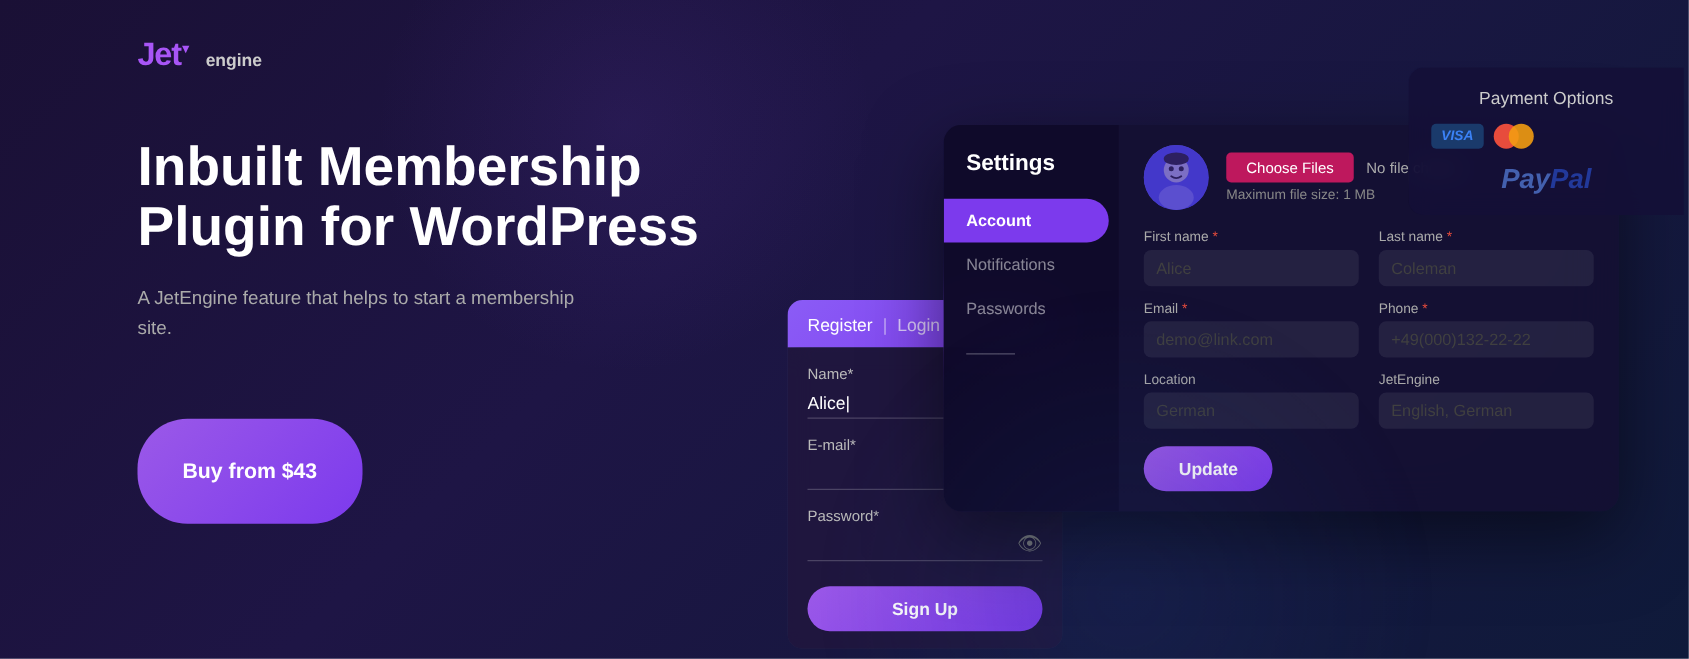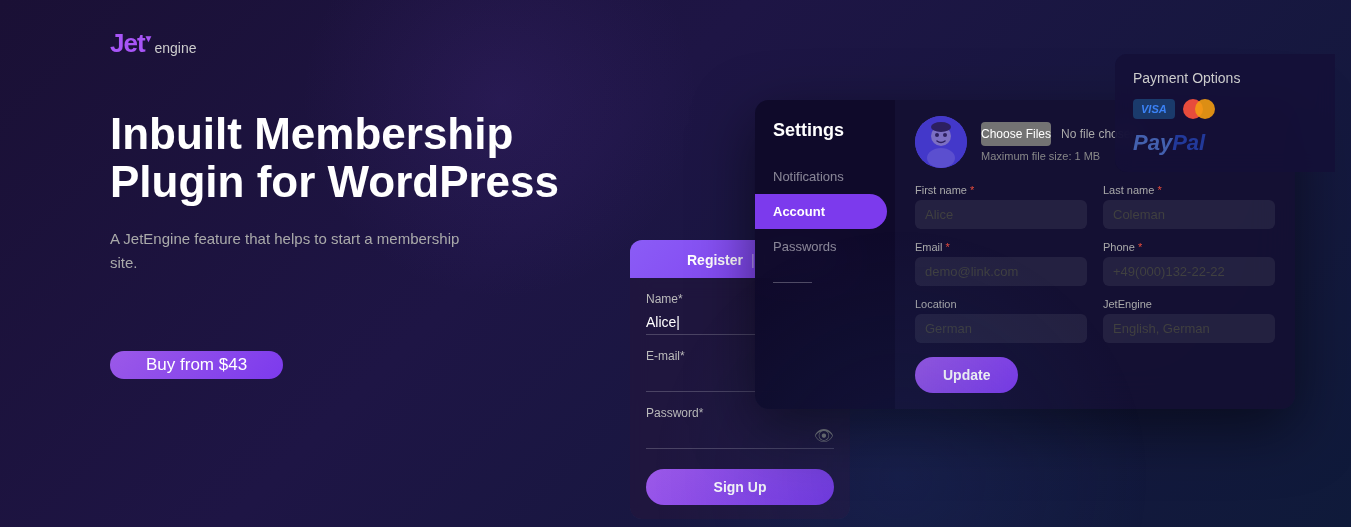--- a/index.html
+++ b/index.html
@@ -55,22 +55,22 @@
       letter-spacing: -1px;
     }
 
     .logo-jet span {
       color: #a855f7;
     }
 
     .logo-engine {
       font-size: 14px;
       color: #ccc;
-      font-weight: 400;
-      margin-left: 0;
+      font-weight: 700;
+      margin-left: 10px;
       align-self: flex-end;
       margin-bottom: 3px;
     }
 
     
     .hero {
       position: absolute;
       top: 110px;
       left: 110px;
       max-width: 480px;
@@ -81,35 +81,34 @@
       font-weight: 800;
       line-height: 1.1;
       color: #fff;
       margin-bottom: 20px;
     }
 
     .hero-subtitle {
       font-size: 15px;
       color: #aaa;
       line-height: 1.6;
-      margin-bottom: 40px;
+      margin-bottom: 60px;
       max-width: 380px;
     }
 
     .buy-btn {
       background: linear-gradient(135deg, #9b59e8, #7c3aed);
       color: #fff;
       border: none;
-      padding: 4px 36px;
+      padding: 32px 36px;
       border-radius: 40px;
       font-size: 17px;
-      font-weight: 400;
+      font-weight: 700;
       cursor: pointer;
       display: inline-block;
-      margin-top: 36px;
     }
 
     
     .register-panel {
       position: absolute;
       top: 240px;
       left: 630px;
       width: 220px;
       background: rgba(255,255,255,0.05);
       border-radius: 12px;
@@ -118,24 +117,23 @@
 
     .register-tabs {
       display: flex;
       background: linear-gradient(135deg, #8b5cf6, #7c3aed);
       padding: 12px 16px 10px;
       gap: 8px;
     }
 
     .register-tab-active {
       font-size: 14px;
-      font-weight: 700;
-      color: #fff;
-      cursor: pointer;
-      margin-left: 41px;
+      font-weight: 400;
+      color: #fff;
+      cursor: pointer;
     }
 
     .register-tab-divider {
       color: rgba(255,255,255,0.5);
       font-size: 14px;
     }
 
     .register-tab-inactive {
       font-size: 14px;
       color: rgba(255,255,255,0.7);
@@ -273,24 +271,24 @@
     }
 
     .file-upload-row {
       display: flex;
       align-items: center;
       gap: 10px;
       margin-bottom: 4px;
     }
 
     .choose-files-btn {
-      background: #737373;
+      background: #be185d;
       color: #fff;
       border: none;
-      padding: 5px 0;
+      padding: 5px 16px;
       border-radius: 4px;
       font-size: 12px;
       cursor: pointer;
       white-space: nowrap;
     }
 
     .no-file-text {
       font-size: 12px;
       color: #aaa;
     }
@@ -338,26 +336,27 @@
       font-size: 14px;
       font-weight: 600;
       cursor: pointer;
       margin-top: 14px;
     }
 
     
     .payment-panel {
       position: absolute;
       top: 54px;
-      right: 16px;
+      right: 4px;
       width: 220px;
       background: rgba(20, 15, 55, 0.85);
       border-radius: 12px 0 0 12px;
       padding: 16px 18px;
       backdrop-filter: blur(10px);
+      text-align: center;
     }
 
     .payment-title {
       font-size: 14px;
       color: #ccc;
       margin-bottom: 12px;
     }
 
     .payment-cards {
       display: flex;
@@ -449,22 +448,22 @@
       </div>
     </div>
     <button class="signup-btn">Sign Up</button>
   </div>
 </div>
 
 <div class="settings-panel">
 
   <div class="settings-sidebar">
     <div class="settings-title">Settings</div>
+    <div class="settings-nav-item active">Account</div>
     <div class="settings-nav-item inactive">Notifications</div>
-    <div class="settings-nav-item active">Account</div>
     <div class="settings-nav-item inactive">Passwords</div>
     <div class="settings-nav-item inactive" style="color:rgba(255,255,255,0.3);">———</div>
   </div>
 
   <div class="settings-content">
     
     <div class="avatar-row">
       <div class="avatar">
         <svg width="52" height="52" viewBox="0 0 52 52" xmlns="http://www.w3.org/2000/svg">
           <rect width="52" height="52" rx="26" fill="#4338ca"></rect>

